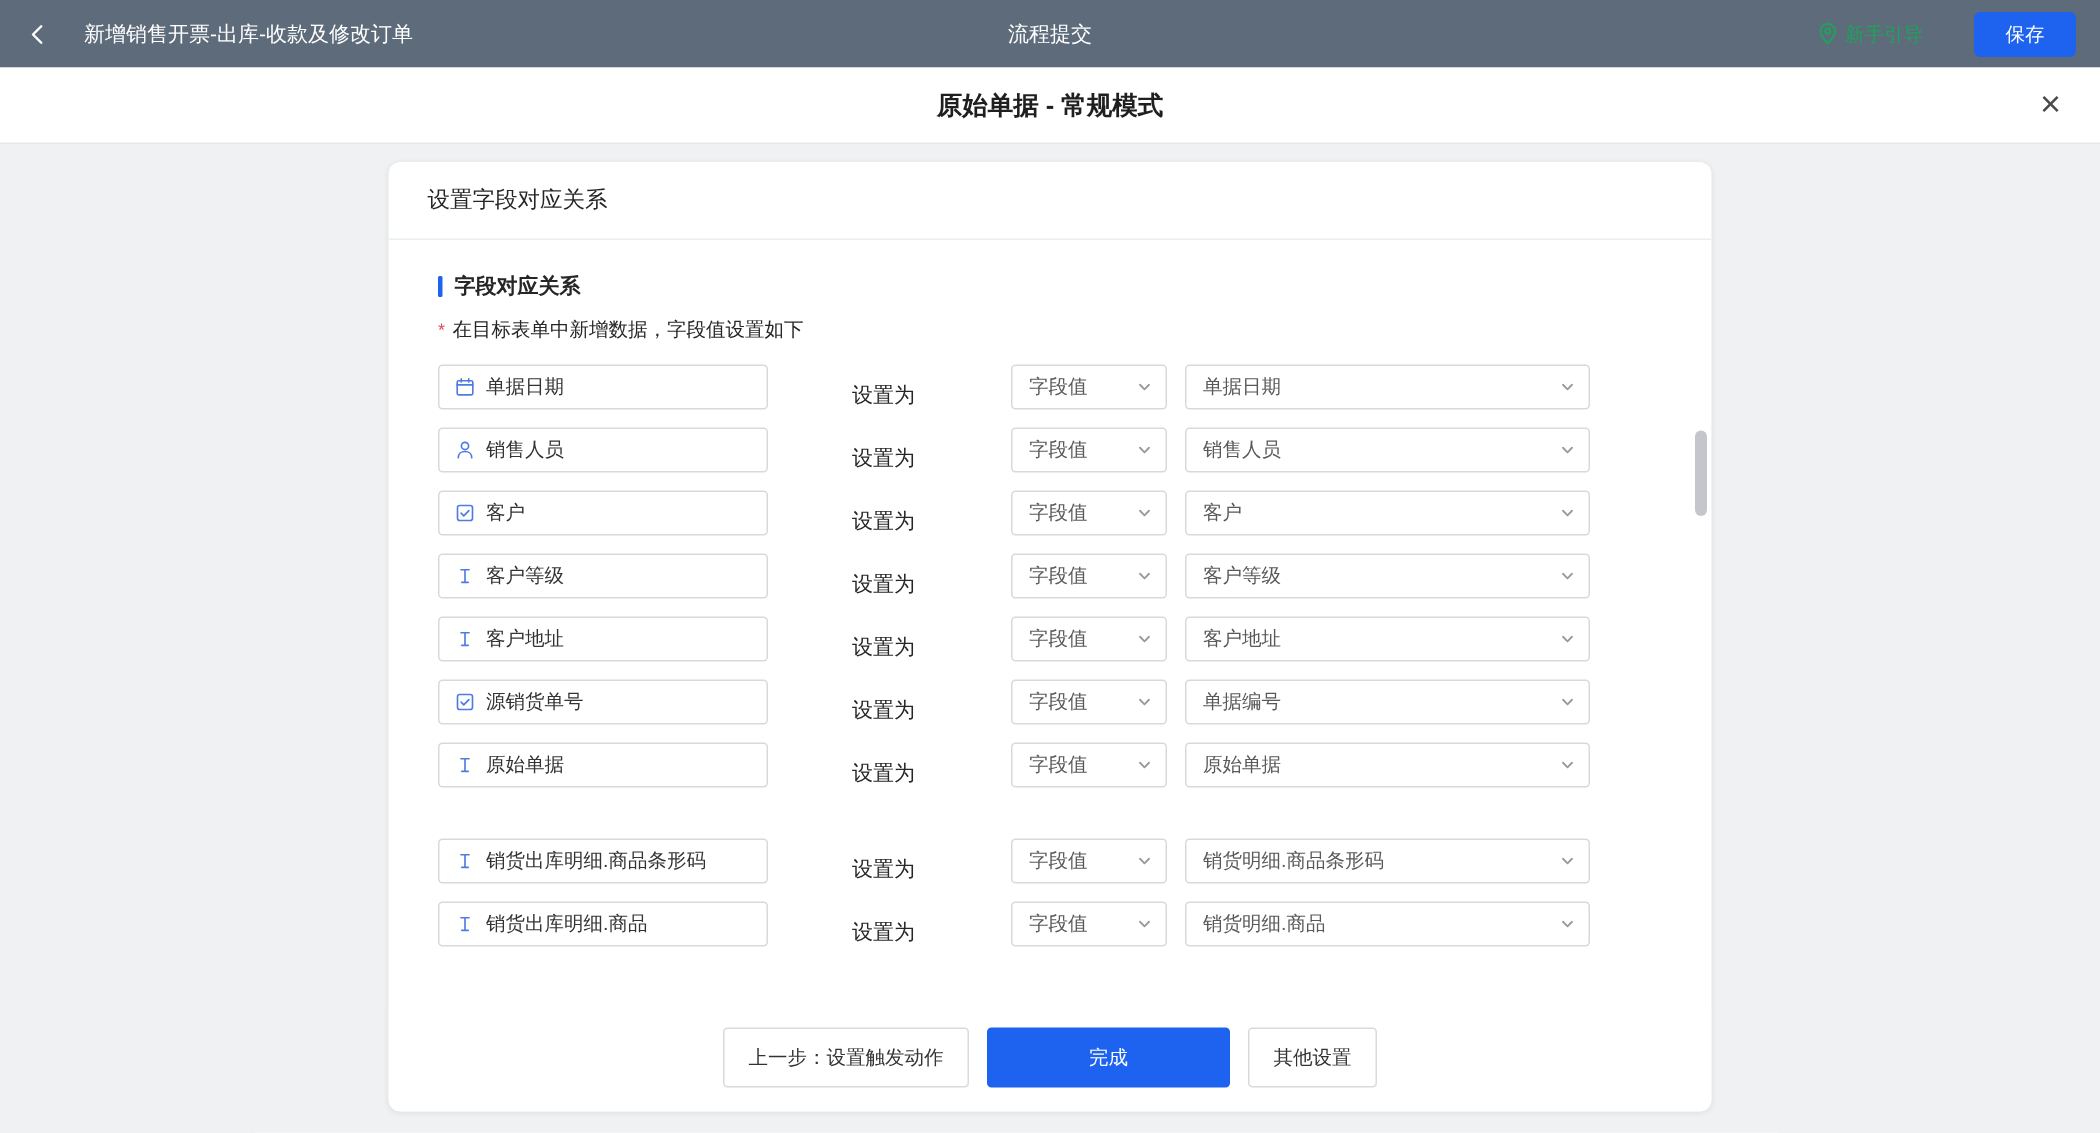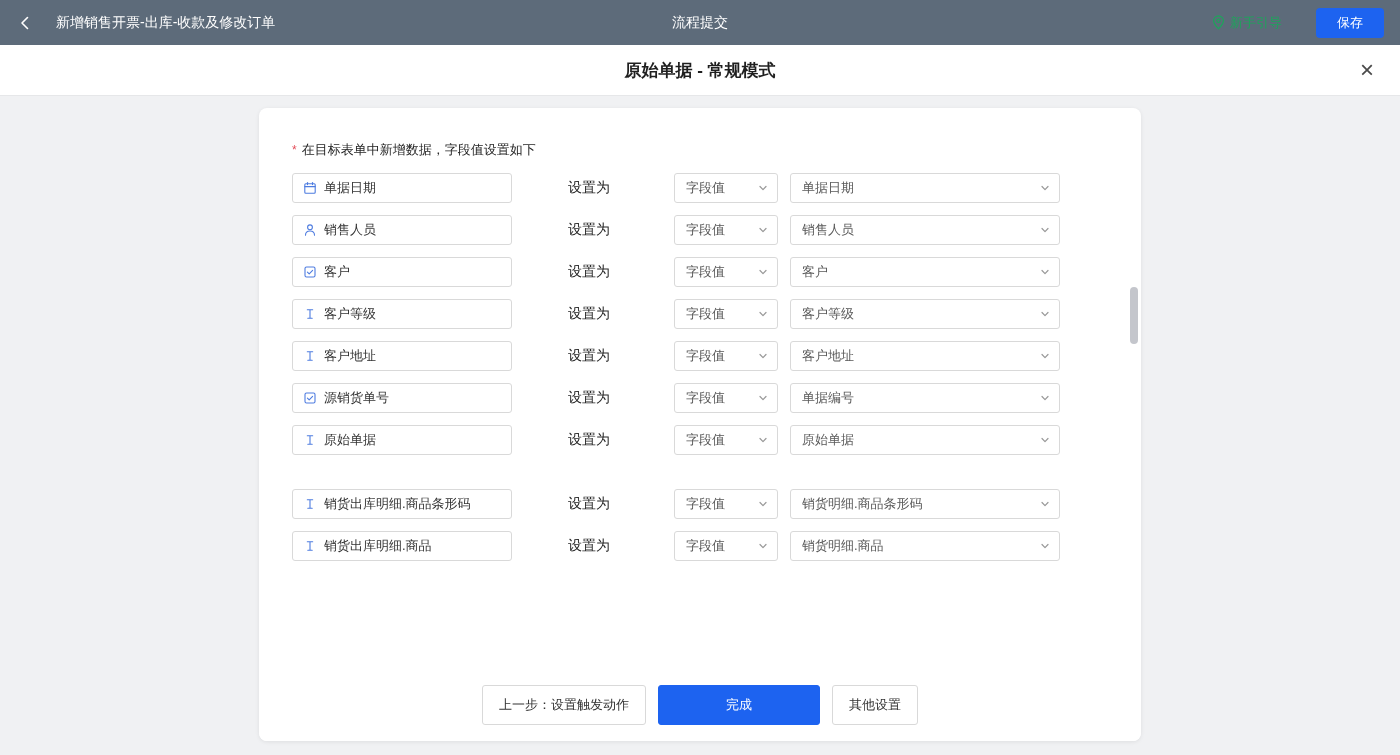--- a/index.html
+++ b/index.html
@@ -41,21 +41,21 @@
   .section-bar { width:3px; height:14px; background:#1d63f0; margin-right:8px;
     border-radius:1px; }
   .note { margin-top:11px; font-size:13px; color:#262626; display:flex; align-items:center; }
   .req { color:#e34d59; margin-right:5px; font-size:12px; }
 
   .col-headers { position:relative; margin-top:17px; padding-bottom:13px;
     border-bottom:1px solid #e7e9ec; font-size:14px; color:#262626; }
   .col-right-label { position:absolute; left:517px; top:0; }
 
   .rows { margin-top:14px; }
-  .map-row { display:flex; align-items:center; margin-bottom:12px; }
+  .map-row { display:flex; align-items:flex-end; margin-bottom:12px; }
   .map-row.group-gap { margin-top:34px; }
   .field-box { width:220px; height:30px; border:1px solid #d9d9d9; border-radius:3px;
     display:flex; align-items:center; padding:0 10px; gap:7px; background:#fff; }
   .fname { font-size:13px; color:#333333; white-space:nowrap; overflow:hidden; }
   .ficon { display:flex; align-items:center; flex:0 0 auto; }
   .setas { margin-left:56px; width:44px; font-size:14px; color:#262626;
     white-space:nowrap; }
   .dd { height:30px; border:1px solid #d9d9d9; border-radius:3px; background:#fff;
     display:flex; align-items:center; justify-content:space-between;
     padding:0 9px 0 11px; cursor:pointer; }
@@ -100,22 +100,27 @@
   </div>
 </div>
 
 <div class="modal-header">
   <div class="modal-title">原始单据 - 常规模式</div>
   <span class="close-icon">×</span>
 </div>
 
 <div class="workspace">
   <div class="panel">
+    <div class="panel-header">设置字段对应关系</div>
 
     <div class="panel-body">
+      <div class="section-title">
+        <span class="section-bar"></span>
+        <span>字段对应关系</span>
+      </div>
       <div class="note">
         <span class="req">*</span>
         <span>在目标表单中新增数据，字段值设置如下</span>
       </div>
       <div class="rows" id="rows">
   <div class="map-row">
     <div class="field-box">
       <span class="ficon">
                 <svg width="14" height="14" viewBox="0 0 14 14" fill="none" stroke="#4e7ce0" stroke-width="1.1" stroke-linecap="round">
                   <rect x="1.8" y="2.8" width="10.4" height="9.4" rx="1"></rect>

